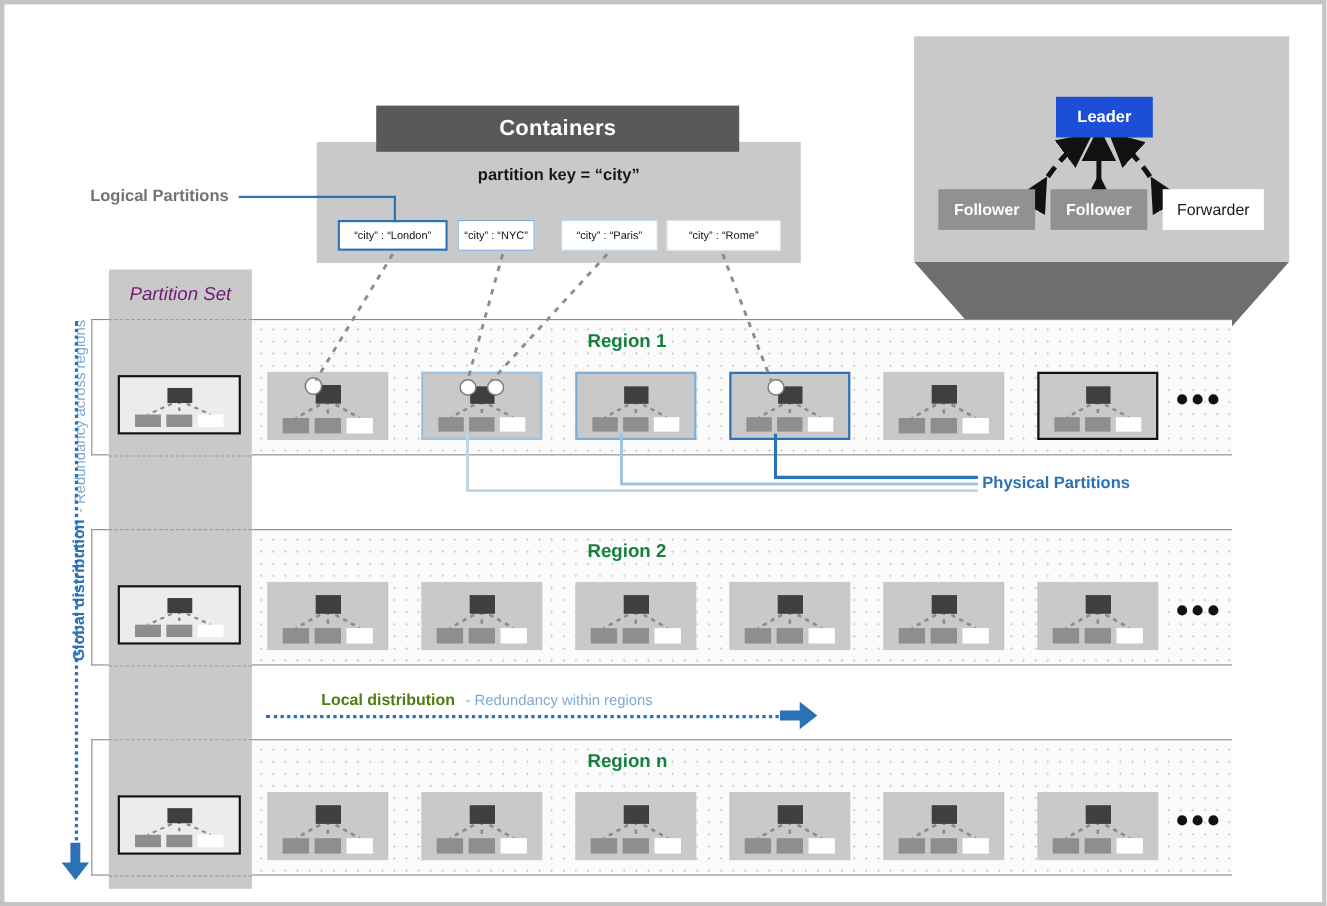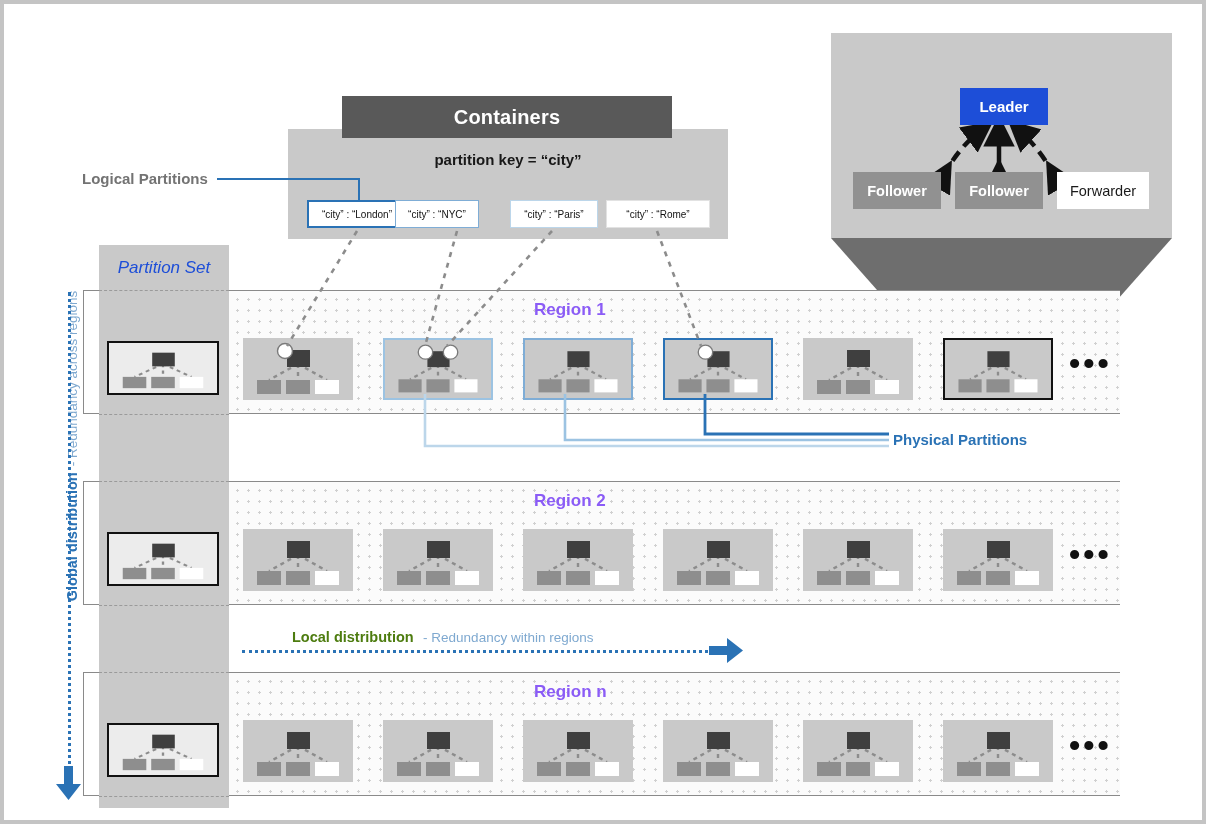--- a/index.html
+++ b/index.html
@@ -13,21 +13,21 @@
   
   #containers-panel{left:284px;top:125px;width:440px;height:110px;background:#c9c9c9;}
   #containers-title{left:338px;top:92px;width:330px;height:42px;background:#595959;color:#fff;
      display:flex;align-items:center;justify-content:center;font-size:20px;font-weight:bold;letter-spacing:.2px;}
   #partition-key{left:284px;top:142px;width:440px;height:26px;display:flex;align-items:center;justify-content:center;
      font-size:15px;color:#181818;font-weight:600;}
 
   .lpbox{height:28px;background:#ffffff;display:flex;align-items:center;justify-content:center;
      font-size:10px;color:#111;white-space:nowrap;}
   #lp0{left:303px;top:196px;width:100px;border:2.5px solid #2a72b5;}
-  #lp1{left:391px;top:196px;width:84px; border:1.5px solid #7fadd6;}
+  #lp1{left:412px;top:196px;width:70px; border:1.5px solid #7fadd6;}
   #lp2{left:506px;top:196px;width:88px; border:1.5px solid #bcd6ea;}
   #lp3{left:602px;top:196px;width:104px;border:1px solid #e2e2e2;}
 
   
   #logical-label{left:78px;top:166px;font-size:15px;font-weight:bold;color:#737373;white-space:nowrap;}
   #logical-conn{left:213px;top:174px;width:143px;height:24px;
      border-left:0;border-top:2.5px solid #2a72b5;border-right:2.5px solid #2a72b5;}
 
   
   #pp-panel{left:827px;top:29px;width:341px;height:205px;background:#c9c9c9;}
@@ -52,32 +52,32 @@
 
   
   .bracket{border:1px solid #8a8a8a;border-right:0;width:16px;}
   #br1{left:79px;top:286px;height:124px;}
   #br2{left:79px;top:477px;height:124px;}
   #br3{left:79px;top:668px;height:124px;}
 
   
   #pset-col{left:95px;top:241px;width:130px;height:563px;background:#c9c9c9;}
   #pset-title{left:95px;top:251px;width:130px;height:26px;display:flex;align-items:center;justify-content:center;
-     font-size:17px;font-style:italic;color:#1d4ed8;}
+     font-size:17px;font-style:italic;color:#701a75;}
   .pset-dash{left:95px;width:130px;height:0;border-top:1px dashed #9a9a9a;}
 
   
   .region{background-color:#fbfbfb;
      background-image:radial-gradient(#d0d0d0 1px, transparent 1.1px);
      background-size:11px 11px;background-position:3px 3px;
      border-top:1px solid #8a8a8a;border-bottom:1px solid #8a8a8a;}
   #region1{left:225px;top:286px;width:891px;height:124px;}
   #region2{left:225px;top:477px;width:891px;height:124px;}
   #region3{left:225px;top:668px;width:891px;height:124px;}
-  .region-name{font-size:17px;font-weight:bold;color:#8b5cf6;}
+  .region-name{font-size:17px;font-weight:bold;color:#15803d;}
   #rn1{left:530px;top:296px;}
   #rn2{left:530px;top:487px;}
   #rn3{left:530px;top:678px;}
 
   
   .tile{width:110px;height:62px;background:#c9c9c9;}
   .tile.sel-light{border:2px solid #9cc3e2;}
   .tile.sel-mid{border:2px solid #7fadd6;}
   .tile.sel-dark{border:2.5px solid #2a72b5;}
   .tile.sel-black{border:2.5px solid #111111;}

